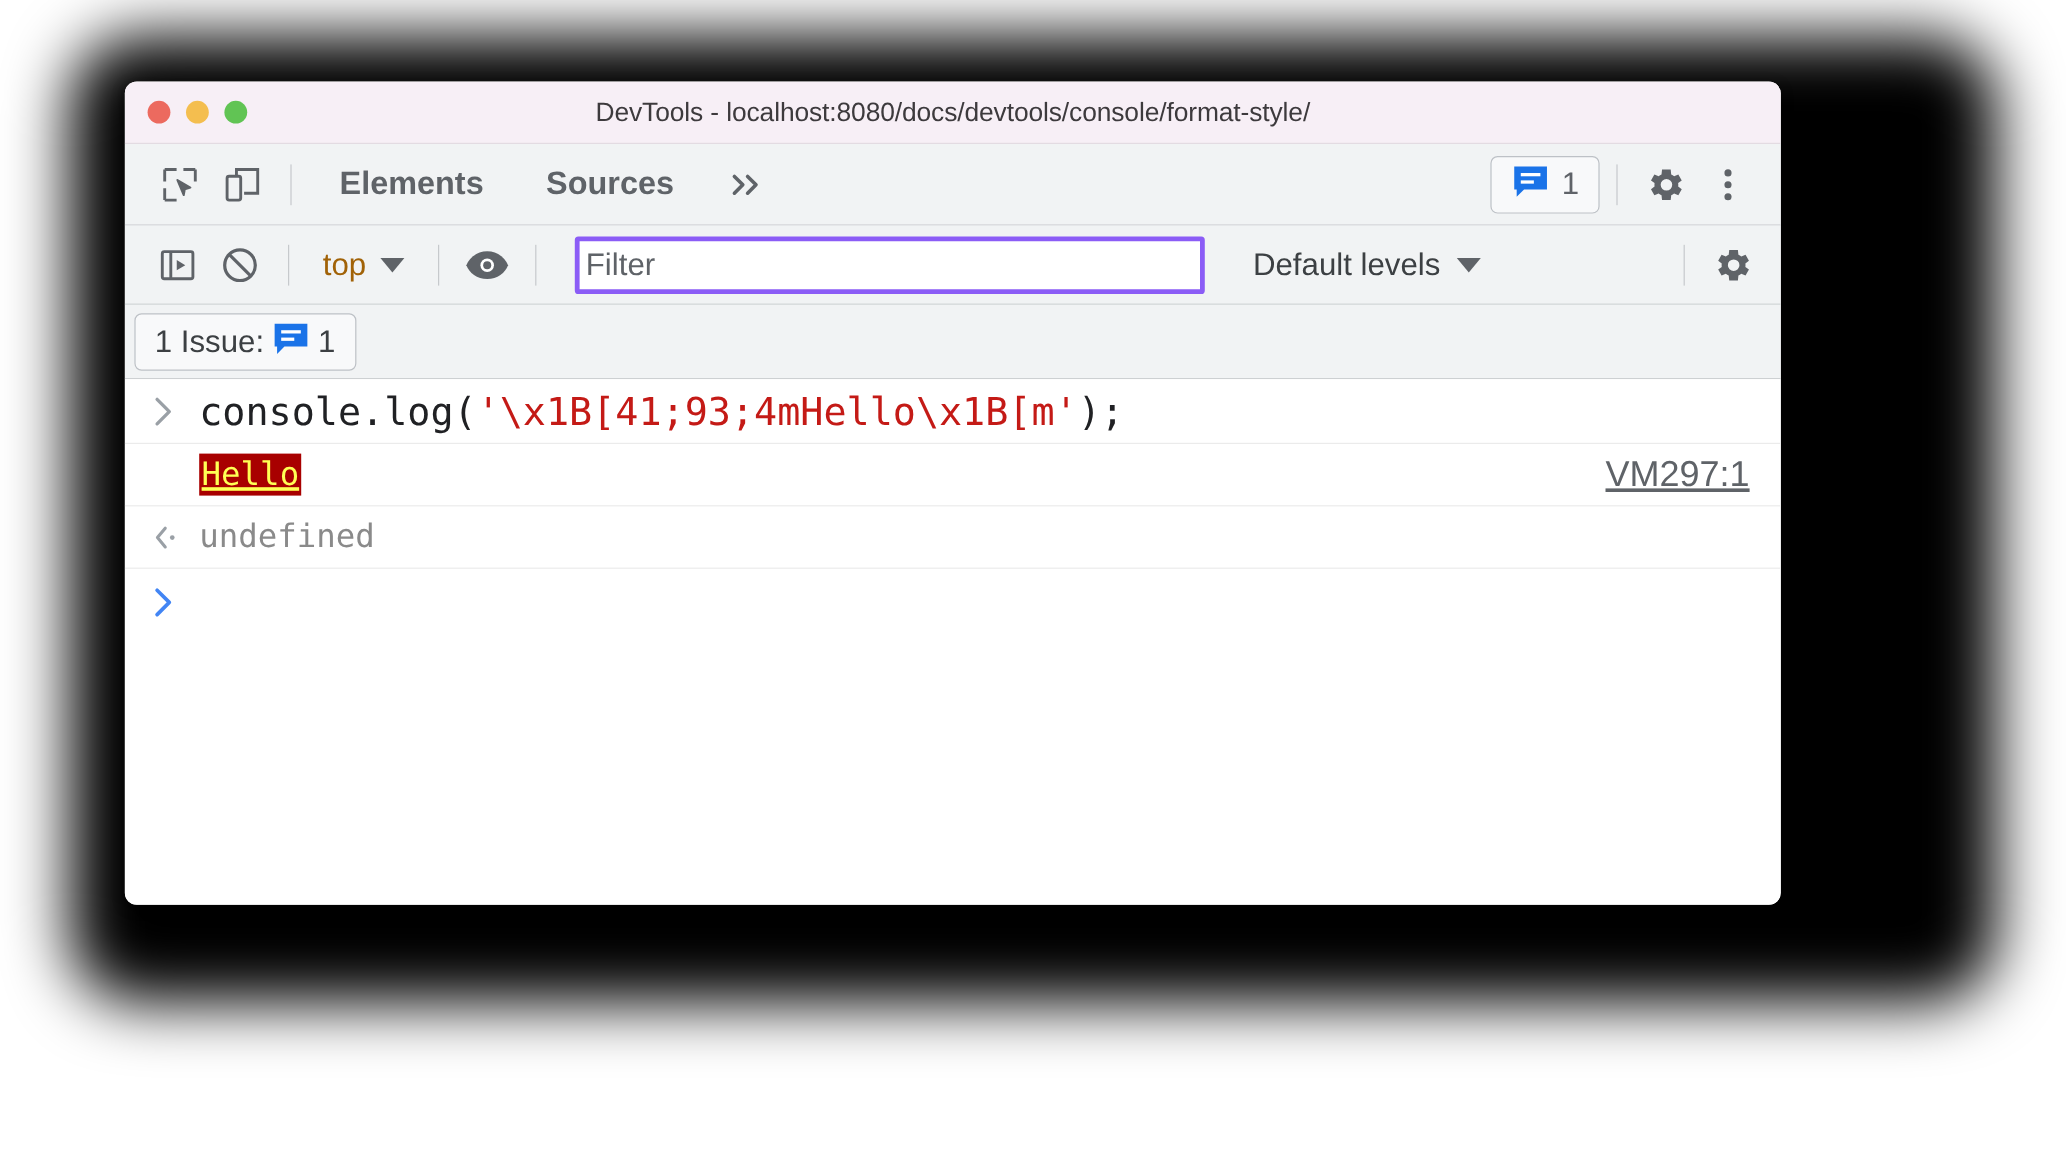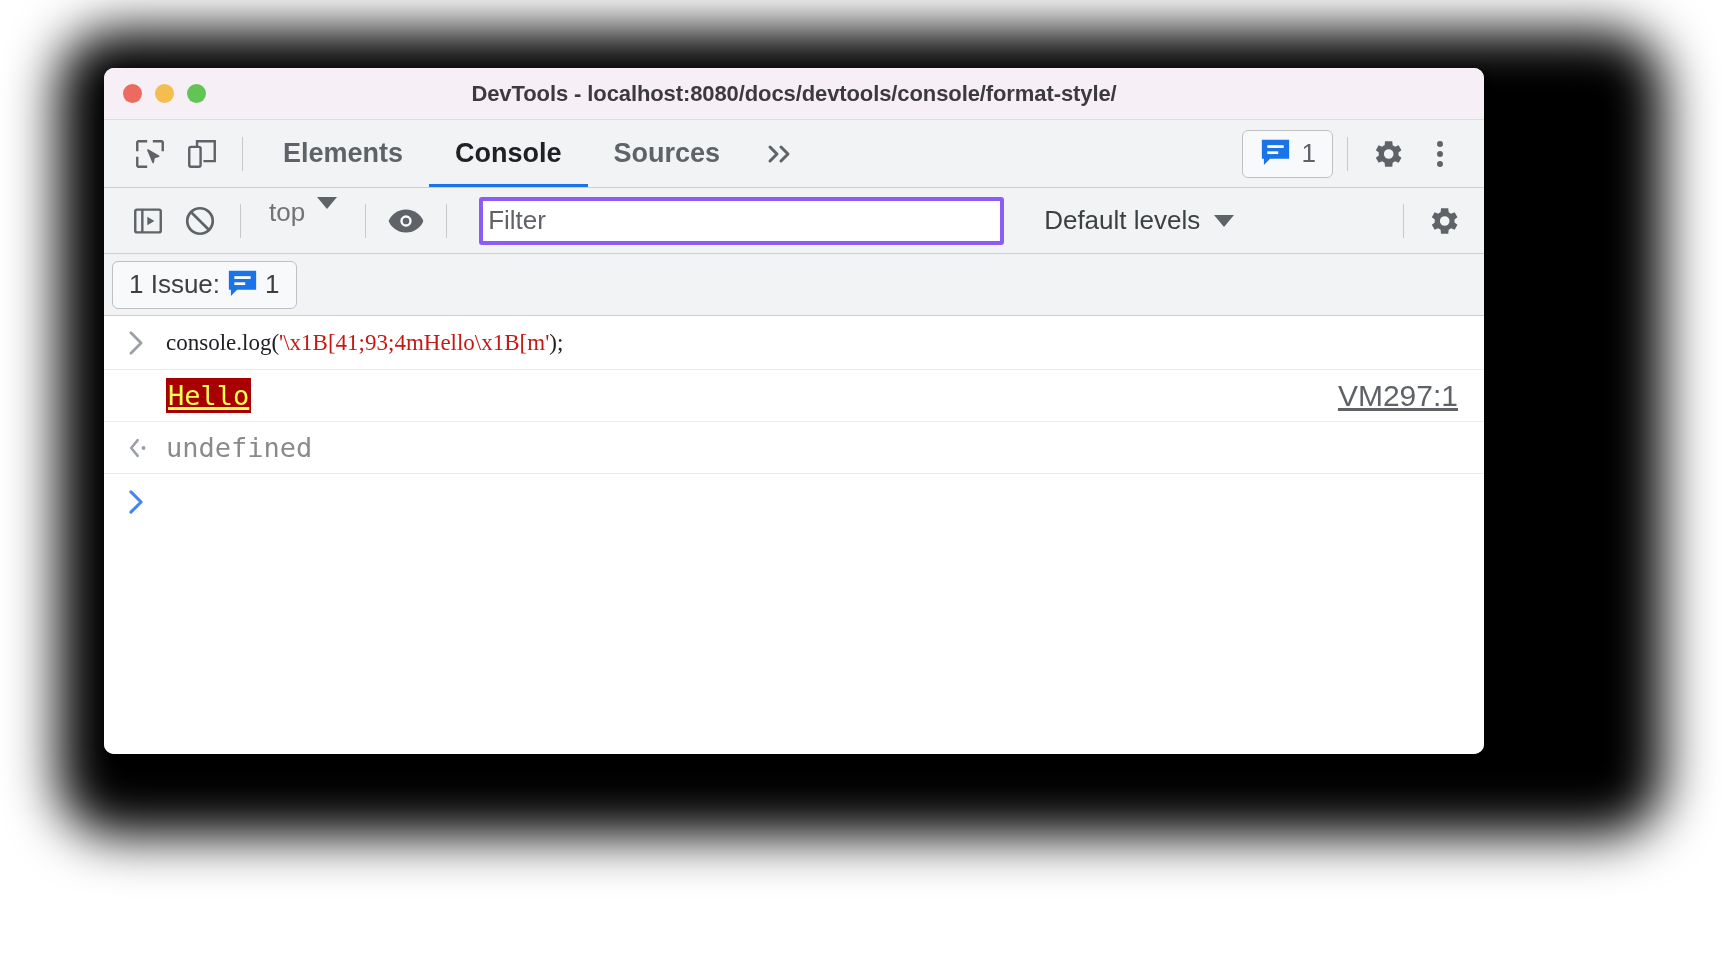--- a/index.html
+++ b/index.html
@@ -62,21 +62,21 @@
   }
   .dot { width: 19px; height: 19px; border-radius: 50%; }
   .dot.red { background: #ec6a5f; }
   .dot.yellow { background: #f4be4f; }
   .dot.green { background: #61c454; }
   .title-text {
     position: absolute;
     left: 0; right: 0;
     text-align: center;
     font-size: 22px;
-    font-weight: bold;
+    font-weight: normal;
     color: #3d3a3d;
     letter-spacing: -0.1px;
     pointer-events: none;
   }
 
   
   .tabbar {
     height: 68px;
     background: #f1f3f4;
     border-bottom: 1px solid #cdd0d2;
@@ -140,25 +140,25 @@
   
   .console-toolbar {
     height: 66px;
     background: #f1f3f4;
     border-bottom: 1px solid #cdd0d2;
     display: flex;
     align-items: center;
     padding: 0 14px 0 18px;
   }
   .ctx-select {
-    display: flex; gap: 12px;
+    display: flex; align-items: center; gap: 12px;
     padding: 0 14px;
     height: 48px;
     font-size: 26px;
-    color: #737373;
+    color: #a16207;
   }
   .caret {
     width: 0; height: 0;
     border-left: 10px solid transparent;
     border-right: 10px solid transparent;
     border-top: 12px solid #5f6368;
   }
   .filter-input {
     flex: 0 0 auto;
     width: 525px;
@@ -226,25 +226,24 @@
   }
   .row.input-row { min-height: 54px; }
   .gutter {
     width: 40px;
     flex: none;
     display: flex;
     align-items: center;
     justify-content: flex-start;
   }
   .code {
-    font-size: 23px;
+    font-size: 32px;
     color: #202124;
     white-space: pre;
     letter-spacing: 0px;
-    font-family: Liberation Serif, serif;
   }
   .code .str { color: #c41a16; }
 
   .ansi-hello {
     display: inline-block;
     background: #a80000;
     color: #ffff54;
     font-size: 27px;
     line-height: 1.22;
     padding: 2px 2px 0 2px;
@@ -305,23 +304,20 @@
           <rect x="3" y="7" width="8" height="14" rx="1.2"></rect>
           <path d="M8.5 7V3h12.5v14H13"></path>
         </svg>
       </div>
       <div class="vsep"></div>
 
       <div class="tabs">
         <div class="tab">
           <span>Elements</span>
         </div>
-        <div class="tab active">
-          <span>Console</span>
-        </div>
         <div class="tab">
           <span>Sources</span>
         </div>
       </div>
 
       <div class="more-tabs">
         <svg width="36" height="30" viewBox="0 0 36 30" fill="none" stroke="#5f6368" stroke-width="3" stroke-linecap="round" stroke-linejoin="round">
           <path d="M10 8l7 7-7 7"></path>
           <path d="M21 8l7 7-7 7"></path>
         </svg>

